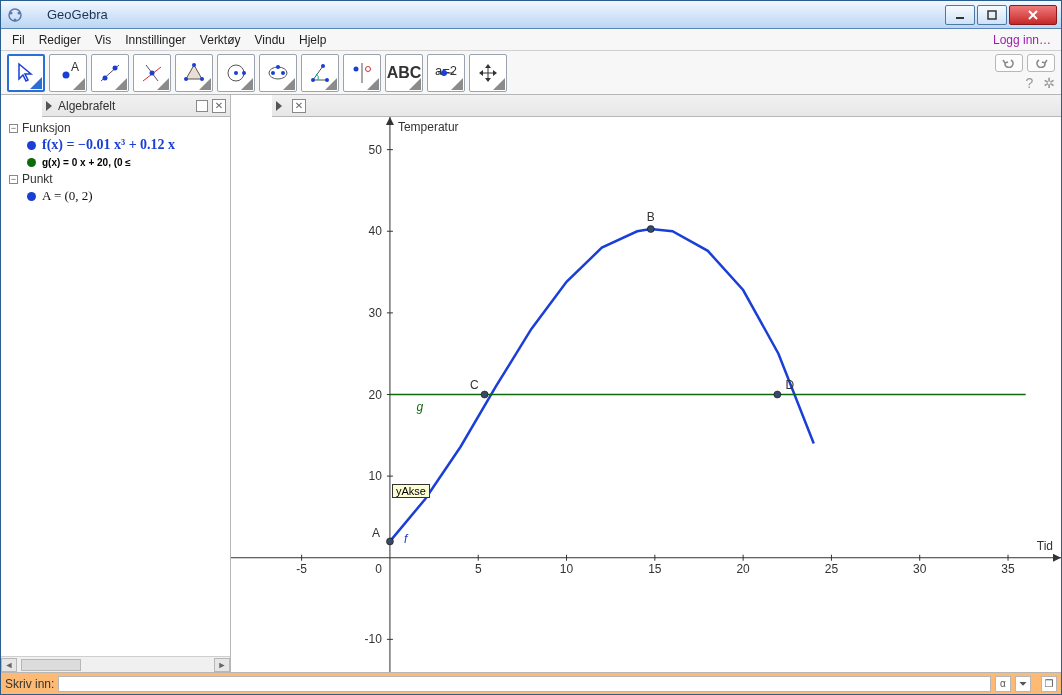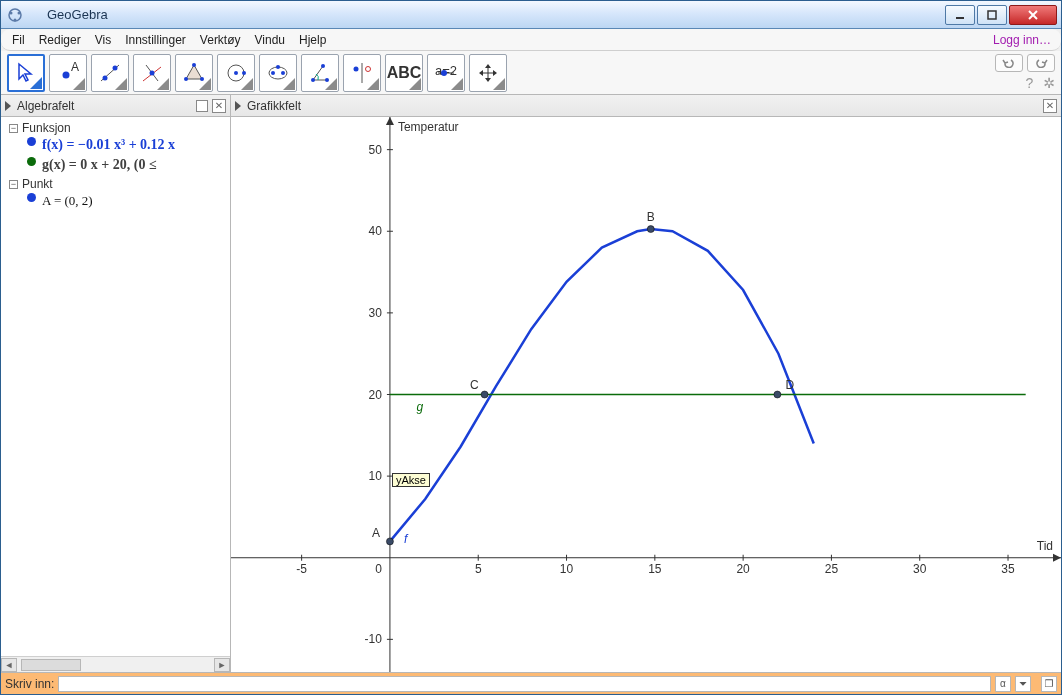--- a/index.html
+++ b/index.html
@@ -6,50 +6,50 @@
   html, body { width: 1062px; height: 695px; overflow: hidden; }
   .window { width: 1062px; height: 695px; background: #efefef; border: 1px solid #2b5e8f; display: flex; flex-direction: column; }
   
   .titlebar { height: 28px; background: linear-gradient(#f3f8ff 0%, #d7e7fb 45%, #bcd6f3 100%); display: flex; align-items: center; padding-left: 6px; border-bottom: 1px solid #5a87b5; gap: 18px; }
   .titlebar-icon { width: 16px; height: 16px; margin-right: 6px; display: inline-block; }
   .titlebar-title { color: #1b3452; font-size: 13px; flex: 1; }
   .win-btns { display: flex; height: 20px; margin-right: 4px; }
   .win-btn { width: 30px; height: 20px; margin-left: 2px; border: 1px solid #4e79a6; background: linear-gradient(#f7fbff,#cfe2f6); display: flex; align-items: center; justify-content: center; border-radius: 2px; }
   .win-btn.close { width: 48px; background: linear-gradient(#f07a7a,#c62828); border-color: #8c1a1a; color: #fff; }
   
-  .menubar { height: 22px; background: #f7f7f7; display: flex; align-items: center; padding: 0 4px; border-bottom: 1px solid #cfcfcf; border-radius: 9px; }
+  .menubar { height: 22px; background: #f7f7f7; display: flex; align-items: center; padding: 0 4px; border-bottom: 1px solid #cfcfcf; }
   .menubar .menu { padding: 2px 7px; color: #222; cursor: default; }
   .menubar .spacer { flex: 1; }
   .menubar .login { color: #a21caf; padding: 2px 6px; }
   
   .toolbar-row { height: 44px; background: #f7f7f7; border-bottom: 1px solid #b7b7b7; display: flex; align-items: center; padding: 1px 6px; }
   .tool { width: 38px; height: 38px; background: #fff; border: 1px solid #9aa3af; margin-right: 4px; position: relative; display: flex; align-items: center; justify-content: center; border-radius: 2px; }
   .tool.selected { border: 2px solid #2a6fd6; }
   .tool-tri { position:absolute; right:1px; bottom:1px; width:0; height:0; border-left:6px solid transparent; border-top:6px solid transparent; border-bottom:6px solid #8b8b8b; border-right:6px solid #8b8b8b; }
   .tool.selected .tool-tri { border-bottom-color:#2a6fd6; border-right-color:#2a6fd6; }
   .toolbar-row .spacer { flex: 1; }
   .rt-btn { width: 28px; height: 18px; border: 1px solid #b7b7b7; background: #fcfcfc; margin-left: 4px; display:flex;align-items:center;justify-content:center;border-radius:3px;}
   .rt-help { color:#999; font-size:14px; margin-left:10px; }
   .rt-gear { color:#999; font-size:14px; margin-left:10px; }
   
   .main { flex: 1; display: flex; background: #fff; min-height: 0; }
   .panel-left { width: 230px; border-right: 1px solid #b7b7b7; display:flex; flex-direction:column; }
-  .panel-header { height: 22px; background: linear-gradient(#f1f1f1,#e7e7e7); border-bottom:1px solid #b7b7b7; display:flex; align-items:center; padding:0 4px; }
+  .panel-header { height: 22px; background: linear-gradient(#f1f1f1,#e7e7e7); border-bottom:1px solid #b7b7b7; display:flex; align-items:center; padding:0 4px;margin-left:41px; }
   .panel-header .tri { width:0;height:0;border-top:5px solid transparent;border-bottom:5px solid transparent;border-left:6px solid #555; margin-right:6px;}
   .panel-header .title { flex:1; color:#333; font-weight: normal; }
   .panel-header .x { width:14px;height:14px;border:1px solid #888;background:#fff;display:flex;align-items:center;justify-content:center;font-size:10px;color:#666;margin-left:4px;}
   .panel-header .pop { width:12px;height:12px;border:1px solid #888;background:#fff;margin-left:4px;}
   .algebra-body { flex:1; overflow:hidden; padding:4px 2px; }
   .alg-group { padding-left: 6px; margin-bottom:2px;}
   .alg-group-hdr { display:flex; align-items:center; color:#333; }
   .alg-group-hdr .minus { width:9px;height:9px;border:1px solid #888;background:#fff;display:flex;align-items:center;justify-content:center;font-size:9px;line-height:1;margin-right:4px;color:#555; }
-  .alg-item { display:flex; padding:2px 0 2px 18px; white-space:nowrap; }
+  .alg-item { display:flex; align-items:center; padding:2px 0 2px 18px; white-space:nowrap; }
   .alg-dot { width:9px;height:9px;border-radius:50%;background:#1a3fd6;margin-right:6px; }
   .alg-f { color:#1a3fd6; font-weight:bold; font-family: "Times New Roman", serif; font-size:14px; }
-  .alg-g { color:#404040; font-weight:bold; font-family: Liberation Serif, serif; font-size:14px; }
+  .alg-g { color:#000000; font-weight:bold; font-family: Liberation Sans, sans-serif; font-size:10px; }
   .alg-p { color:#111; font-family: "Times New Roman", serif; font-size:13px; }
   .hscroll { height:16px; background:#f0f0f0; border-top:1px solid #cfcfcf; display:flex; align-items:center; }
   .hscroll .btn { width:16px;height:14px;background:#e6e6e6;border:1px solid #b7b7b7;display:flex;align-items:center;justify-content:center;font-size:9px;color:#666;}
   .hscroll .thumb { width:60px;height:12px;background:#dcdcdc;border:1px solid #b7b7b7;margin-left:4px;}
   .panel-right { flex:1; display:flex; flex-direction:column; min-width:0; }
   .graph-body { flex:1; position:relative; overflow:hidden; background:#fff; }
   .graph-svg { position:absolute; left:0; top:0; }
   .tooltip-box { position:absolute; background:#fdfdd4; border:1px solid #333; padding:0 3px; font-size:11px; }
   
   .input-row { height:22px; background:#fdba74; border-top:1px solid #b7b7b7; display:flex; align-items:center; padding:0 4px; }
@@ -258,21 +258,20 @@
         <div class="btn">◄</div>
         <div class="thumb"></div>
         <div style="flex:1"></div>
         <div class="btn">►</div>
       </div>
     </div>
 
     <div class="panel-right">
       <div class="panel-header">
         <span class="tri"></span>
-        <span class="title">Grafikkfelt</span>
         <span class="x">✕</span>
       </div>
       <div class="graph-body" id="graph-body">
           <svg class="graph-svg" width="830" height="555">
             <line x1="0" y1="440.7352941176471" x2="830" y2="440.7352941176471" stroke="#333" stroke-width="1"></line>
             <path d="M822 436.7352941176471 L830 440.7352941176471 L822 444.7352941176471" fill="#333"></path>
             <line x1="158.93617021276594" y1="0" x2="158.93617021276594" y2="555" stroke="#333" stroke-width="1"></line>
             <path d="M154.93617021276594 8 L158.93617021276594 0 L162.93617021276594 8" fill="#333"></path>
             <line x1="70.63829787234043" y1="437.7352941176471" x2="70.63829787234043" y2="443.7352941176471" stroke="#333"></line>
             <text x="70.63829787234043" y="455.7352941176471" text-anchor="middle" font-size="11" fill="#333">-5</text>
@@ -311,21 +310,21 @@
             <text x="185.4255319148936" y="293.5" font-size="12" font-style="italic" fill="#0b6b0b">g</text>
             <circle cx="158.93617021276594" cy="424.4117647058823" r="3.5" fill="#3a4a66" stroke="#000" stroke-width="0.5"></circle>
             <text x="148.93617021276594" y="420.4117647058823" font-size="12" fill="#333" text-anchor="end">A</text>
             <circle cx="419.76808510638296" cy="112.06102941176471" r="3.5" fill="#3a4a66" stroke="#000" stroke-width="0.5"></circle>
             <text x="419.76808510638296" y="104.06102941176471" font-size="12" fill="#333" text-anchor="middle">B</text>
             <circle cx="253.59148936170214" cy="277.5" r="3.5" fill="#3a4a66" stroke="#000" stroke-width="0.5"></circle>
             <text x="247.59148936170214" y="271.5" font-size="12" fill="#333" text-anchor="end">C</text>
             <circle cx="546.3872340425532" cy="277.5" r="3.5" fill="#3a4a66" stroke="#000" stroke-width="0.5"></circle>
             <text x="554.3872340425532" y="271.5" font-size="12" fill="#333" text-anchor="start">D</text>
           </svg>
-          <div class="tooltip-box" style="left: 160.936px; top: 356px;">yAkse</div>
+          <div class="tooltip-box" style="left: 160.936px; top: 367px;">yAkse</div>
         </div>
     </div>
 
   </div>
 
   <div class="input-row">
     <label>Skriv inn:</label>
     <input type="text" value="" style="">
     <div class="tiny">α</div>
     <div class="tiny">⏷</div>

